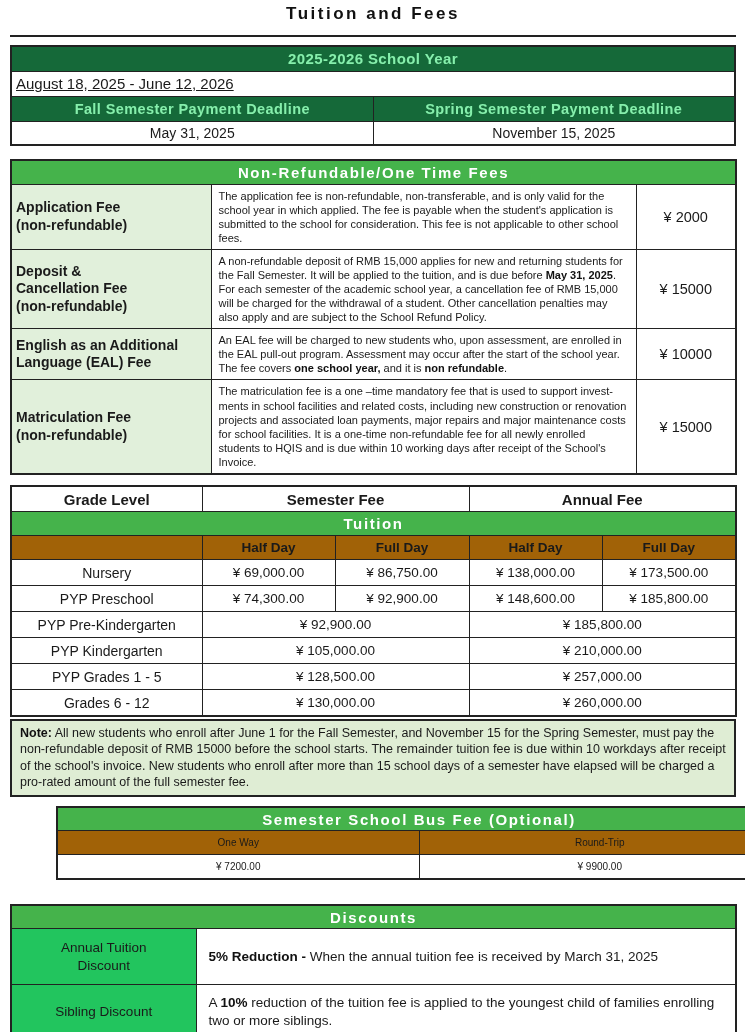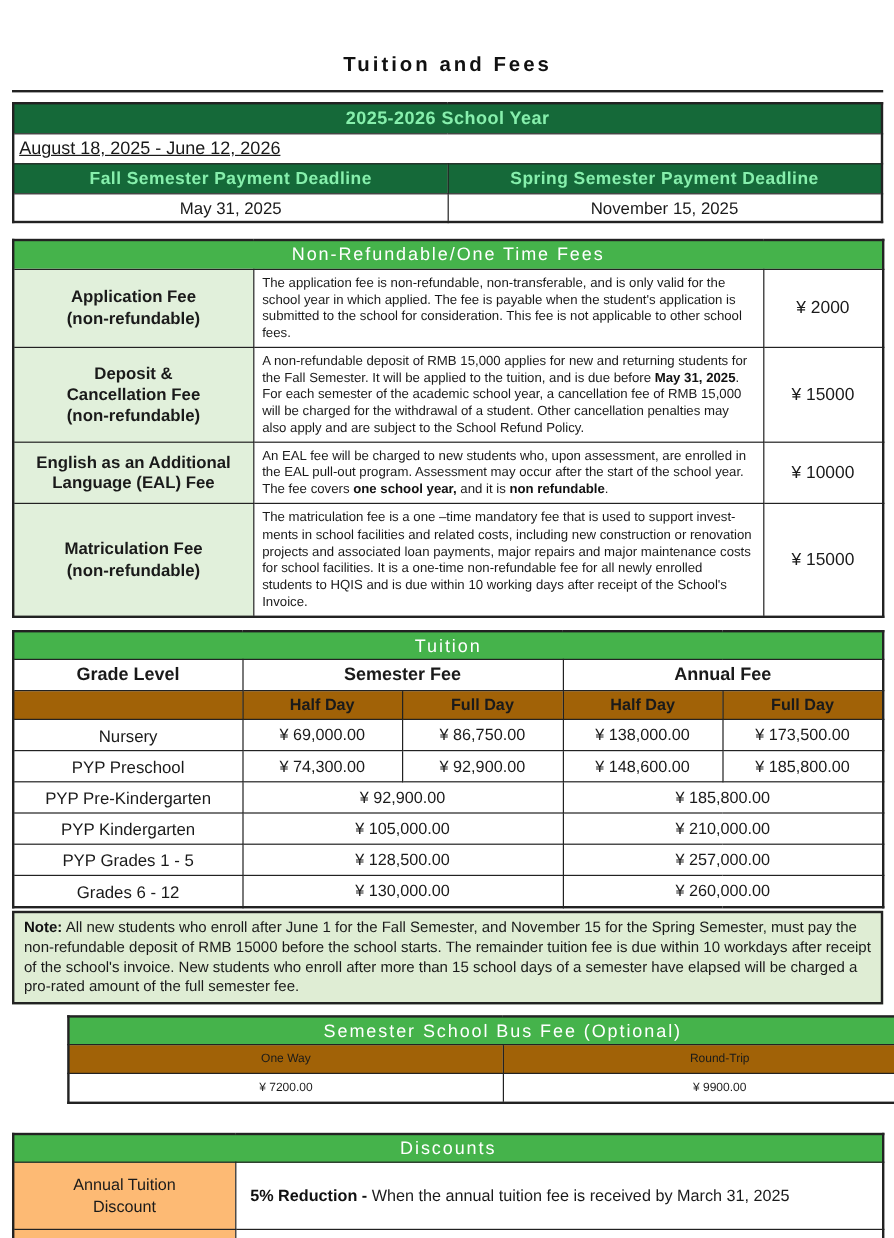--- a/index.html
+++ b/index.html
@@ -8,49 +8,49 @@
     width:745px; height:1032px;
     font-family:"Liberation Sans", sans-serif;
     color:#1a1a1a;
     position:relative;
     overflow:hidden;
   }
   .page { padding:0 9px 0 10px; }
 
   .doc-title {
     text-align:center; font-size:17px; font-weight:bold;
-    letter-spacing:2.5px; padding-top:20px; color:#111;margin-top:24px;
+    letter-spacing:2.5px; padding-top:4px; color:#111;
   }
   .title-rule { border:none; border-top:2px solid #222; margin-top:11px; }
 
   table { border-collapse:collapse; width:100%; table-layout:fixed; }
   table.bordered { border:2px solid #222; }
   table.bordered td { border:1px solid #222; padding:2px 4px; vertical-align:middle; }
 
   
   .hdr-dark {
     background:#156939; color:#86efac; font-weight:bold;
     text-align:center; font-size:15px; letter-spacing:.4px;
     height:25px;
   }
   .hdr-med {
-    background:#45b34b; color:#ffffff; font-weight:normal;
+    background:#45b34b; color:#ffffff; font-weight:bold;
     text-align:center; font-size:15px; letter-spacing:1.6px;
     height:24px;
   }
   .lg { background:#a16207; }
 
   
   .sy-dates { text-align:left; font-size:15px; height:25px;text-decoration:underline; }
   .sy-deadline-label { font-size:14.5px; }
   .sy-deadline-val { text-align:center; font-size:14px; height:24px; }
 
   
   .fee-label {
-    text-align:center; font-weight:bold; font-size:14px;
+    text-align:left; font-weight:bold; font-size:14px;
     background:#e1f0db; line-height:1.25;
   }
   .fee-desc { font-size:11px; line-height:1.28; padding:4px 7px !important; }
   .fee-amount { text-align:center; font-size:14.5px; }
 
   
   .tu-colhdr { text-align:center; font-weight:bold; font-size:15px; height:26px; }
   .tu-subhdr { text-align:center; font-weight:bold; font-size:13.5px; height:24px; }
   .tu-grade { text-align:center; font-size:14px; height:26px; }
   .tu-money { text-align:center; font-size:13.5px; }
@@ -60,21 +60,21 @@
     border:2px solid #222; background:#dfedd4;
     font-size:12.5px; line-height:1.32; padding:4px 8px;
     margin-top:2px;
   }
 
   
   .bus-cell { text-align:center; font-size:10px; height:24px; }
   .bus-note { background:#e1f0db; font-size:12px; padding:3px 6px !important; }
 
   
-  .disc-label { text-align:center; font-size:13.5px; background:#fdba74; line-height:1.35; }
+  .disc-label { text-align:center; font-size:13.5px; background:#22c55e; line-height:1.35; }
   .disc-desc { font-size:13.5px; line-height:1.35; padding:6px 12px !important; }
   .disc-row-1 td { height:56px; }
   .disc-row-2 td { height:55px; }
 
   b { color:#111; }
 
   .mt-t1 { margin-top:8px; }
   .mt-t2 { margin-top:13px; }
   .mt-tu { margin-top:10px; }
   .mt-bus { margin-top:9px;margin-left:46px; }
@@ -147,26 +147,26 @@
   <table class="bordered mt-tu">
     <colgroup>
       <col style="width:191px">
         <col style="width:133px">
         <col style="width:134px">
         <col style="width:133px">
         <col style="width:134px">
     </colgroup>
     <tbody>
         <tr>
-      <td colspan="5" class="hdr-med">Tuition</td>
-    </tr>
-    <tr>
       <td class="tu-colhdr">Grade Level</td>
       <td colspan="2" class="tu-colhdr">Semester Fee</td>
       <td colspan="2" class="tu-colhdr">Annual Fee</td>
+    </tr>
+    <tr>
+      <td colspan="5" class="hdr-med">Tuition</td>
     </tr>
     <tr>
       <td class="lg"></td>
       <td class="lg tu-subhdr">Half Day</td>
       <td class="lg tu-subhdr">Full Day</td>
       <td class="lg tu-subhdr">Half Day</td>
       <td class="lg tu-subhdr">Full Day</td>
     </tr>
     <tr>
       <td class="tu-grade">Nursery</td>

